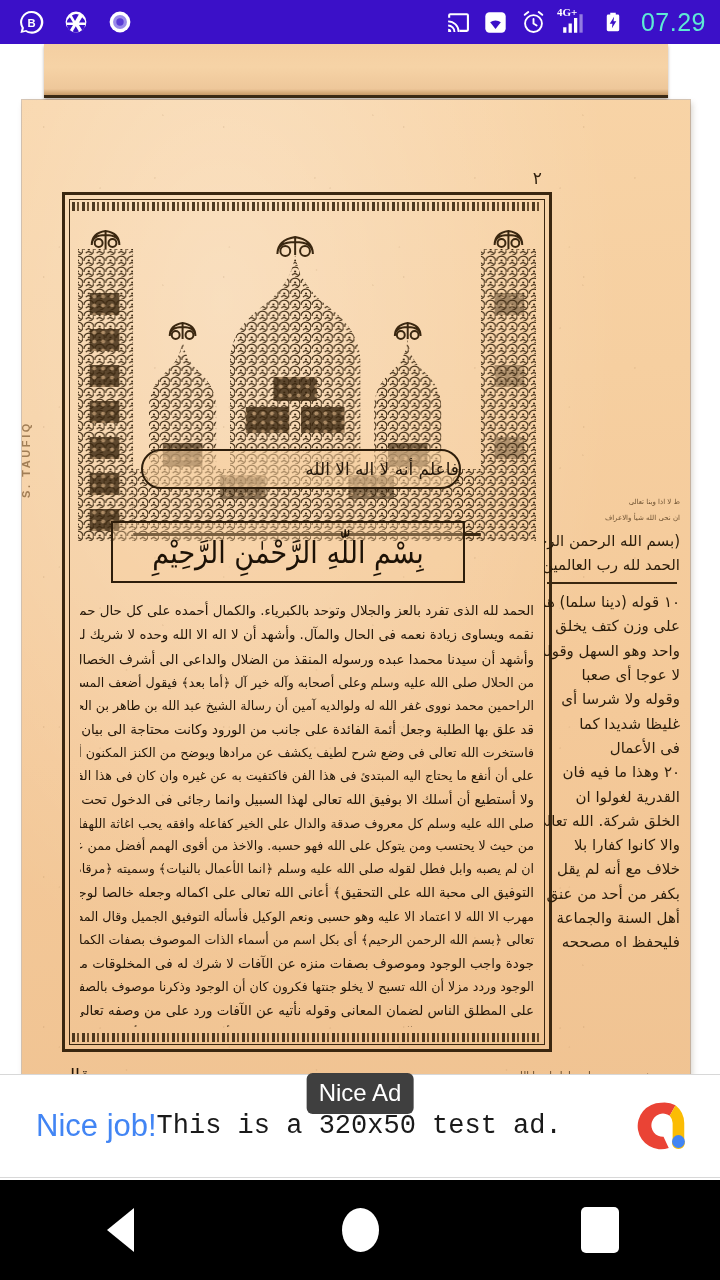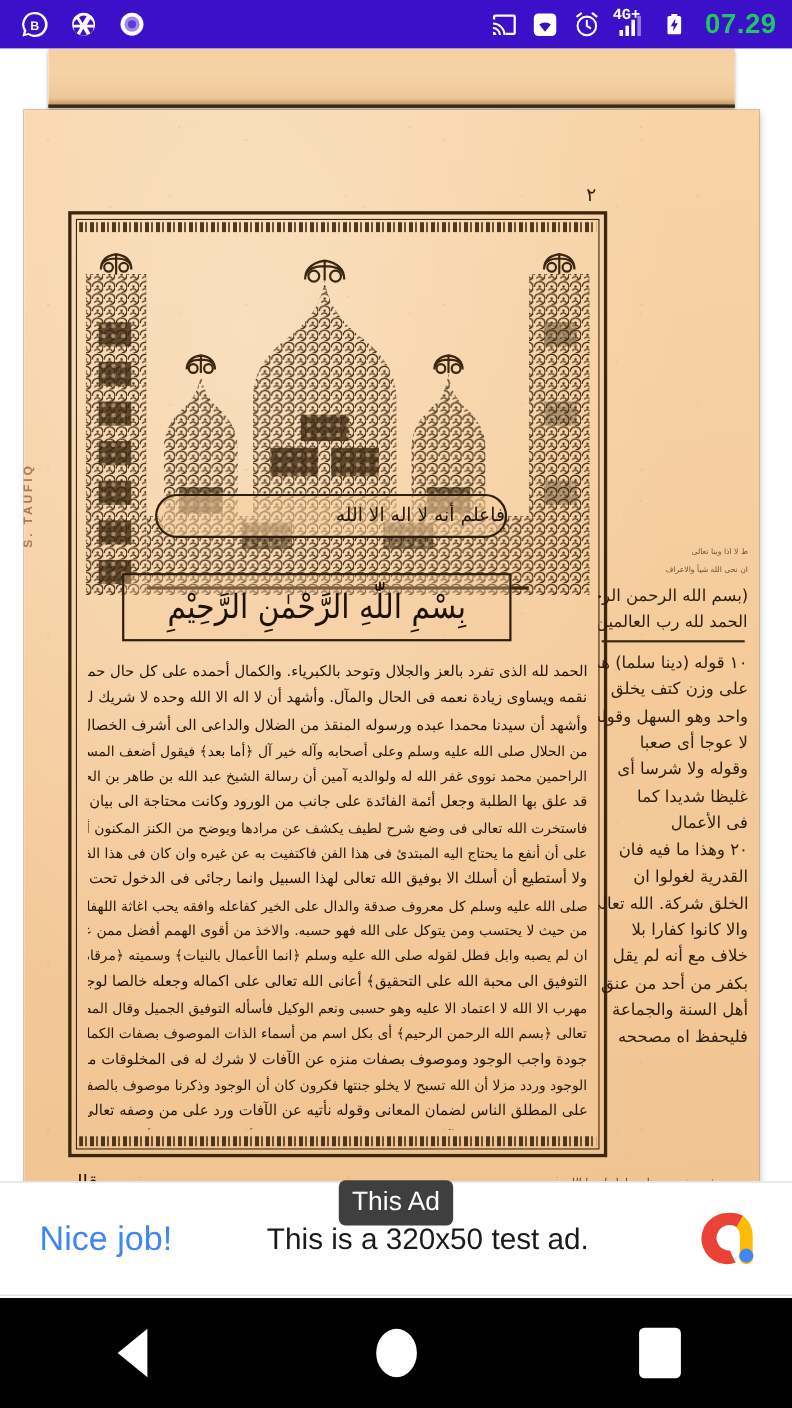--- a/index.html
+++ b/index.html
@@ -15,21 +15,21 @@
   #status-bar{
     position:absolute; left:0; top:0; width:720px; height:44px;
     background:#3B10C8;
     display:flex; align-items:center; justify-content:space-between;
     padding:0 14px 0 18px; z-index:40;
   }
   .sb-left{ display:flex; align-items:center; gap:18px; }
   .sb-right{ display:flex; align-items:center; gap:13px; }
   .sb-ico{ display:block; }
   #status-clock{
-    color:#22c55e; font-size:25px; font-weight:bold; letter-spacing:.5px;
+    color:#5eead4; font-size:25px; font-weight:normal; letter-spacing:.5px;
     margin-left:4px; font-family:"Liberation Sans", sans-serif;
   }
 
   
   #reader{
     position:absolute; left:0; top:44px; width:720px; height:1030px;
     background:#ffffff; overflow:hidden;
   }
 
   
@@ -179,22 +179,22 @@
     position:absolute; left:50%; top:-2px; transform:translateX(-50%);
     background:#3f3f3f; color:#ffffff; font-size:24px; line-height:1;
     padding:8px 12px 9px 12px; border-radius:6px; white-space:nowrap;
     font-family:"Liberation Sans", sans-serif; z-index:2;
   }
   #ad-cta{
     color:#4285F4; font-size:31px; margin-left:36px; white-space:nowrap;
     font-family:"Liberation Sans", sans-serif;
   }
   #ad-body{
-    color:#1a1a1a; font-size:27px; margin-left:86px; white-space:nowrap;
-    font-family:Liberation Sans, sans-serif;
+    color:#1a1a1a; font-size:27px; white-space:nowrap;
+    font-family:Liberation Mono, monospace;
   }
   #ad-logo{ position:absolute; right:28px; top:50%; transform:translateY(-50%); }
 
   
   #nav-bar{
     position:absolute; left:0; top:1180px; width:720px; height:100px;
     background:#000000; display:flex; align-items:center; z-index:30;
   }
   .nav-btn{
     flex:1; height:100%; display:flex; align-items:center; justify-content:center;
@@ -241,21 +241,21 @@
         <g fill="#3B10C8">
           <path d="M12 18.4 5.9 10.8a9.6 9.6 0 0 1 12.2 0L12 18.4Zm0-2.6 3.1-3.9a6 6 0 0 0-6.2 0L12 15.8Z" opacity="0"></path>
         </g>
       </svg>
       <svg class="sb-ico" width="25" height="25" viewBox="0 0 24 24">
         <circle cx="12" cy="13" r="8.1" fill="none" stroke="#ffffff" stroke-width="1.8"></circle>
         <path d="M12 8.6V13l3 1.9" fill="none" stroke="#ffffff" stroke-width="1.8" stroke-linecap="round"></path>
         <path d="M3.6 4.6 7 2M20.4 4.6 17 2" stroke="#ffffff" stroke-width="1.9" stroke-linecap="round" fill="none"></path>
       </svg>
       <div style="position:relative; width:30px; height:26px;">
-        <span style="position:absolute; left:-2px; top:-3px; color:#fff; font-size:14px; font-weight:bold; font-family:Liberation Mono, monospace;">4G+</span>
+        <span style="position:absolute; left:-2px; top:-3px; color:#fff; font-size:11px; font-weight:bold; font-family:Liberation Serif, serif;">4G+</span>
         <svg width="30" height="26" viewBox="0 0 24 24" style="position:absolute; left:0; top:2px;">
           <path d="M2 20h3v-5H2v5Zm5 0h3v-8.5H7V20Zm5 0h3V6.5h-3V20Z" fill="#ffffff"></path>
           <path d="M17 20h3V3h-3v17Z" fill="#ffffff" opacity=".45"></path>
         </svg>
       </div>
       <svg class="sb-ico" width="22" height="26" viewBox="0 0 24 24">
         <path d="M9 2h6v1.8h2.2a1.6 1.6 0 0 1 1.6 1.6v15a1.6 1.6 0 0 1-1.6 1.6H6.8A1.6 1.6 0 0 1 5.2 20.4v-15A1.6 1.6 0 0 1 6.8 3.8H9V2Z" fill="#ffffff"></path>
         <path d="M13.2 6.4 8.4 14h3l-.6 4.9 4.8-7.8h-3l.6-4.7Z" fill="#3B10C8"></path>
       </svg>
       <div id="status-clock">07.29</div>
@@ -411,21 +411,21 @@
 
       <div id="page-foot">
         <div id="foot-note">فى دينى دين ناصر اهل انه يا الله</div>
         <div id="catchword">قال</div>
       </div>
 
     </div>
   </div>
 
   <div id="ad-banner">
-    <div id="ad-badge">This Ad</div>
+    <div id="ad-badge">Nice Ad</div>
     <div id="ad-cta">Nice job!</div>
     <div id="ad-body">This is a 320x50 test ad.</div>
     <svg id="ad-logo" width="62" height="62" viewBox="0 0 64 64">
       <path d="M32 8a24 24 0 1 0 8 46.6l-5.4-11.4A12 12 0 1 1 41 21.4L47 10.6A23.9 23.9 0 0 0 32 8Z" fill="#EA4335"></path>
       <path d="M47 10.6 41 21.4A12 12 0 0 1 44 29v17.5a6.6 6.6 0 1 0 12 0V29a24 24 0 0 0-9-18.4Z" fill="#FBBC04"></path>
       <circle cx="50" cy="48" r="6.6" fill="#4285F4"></circle>
     </svg>
   </div>
 
   <div id="nav-bar">

